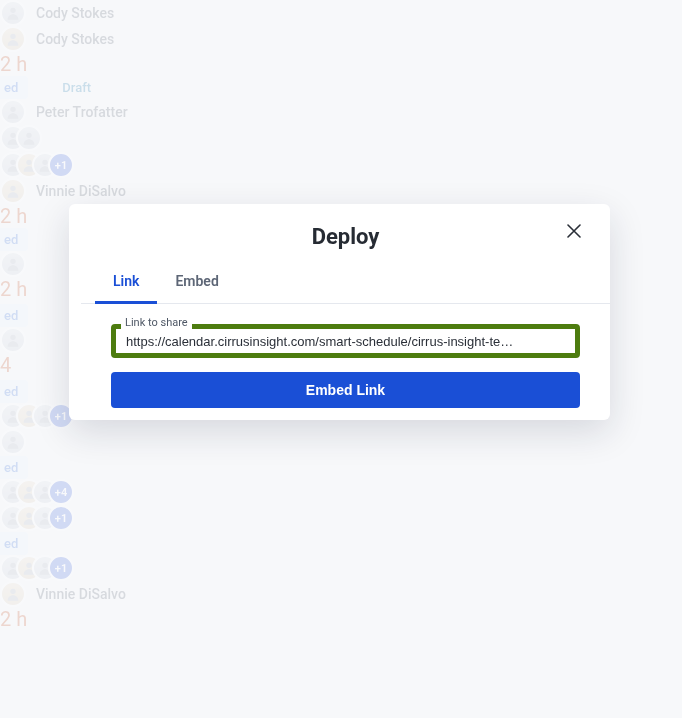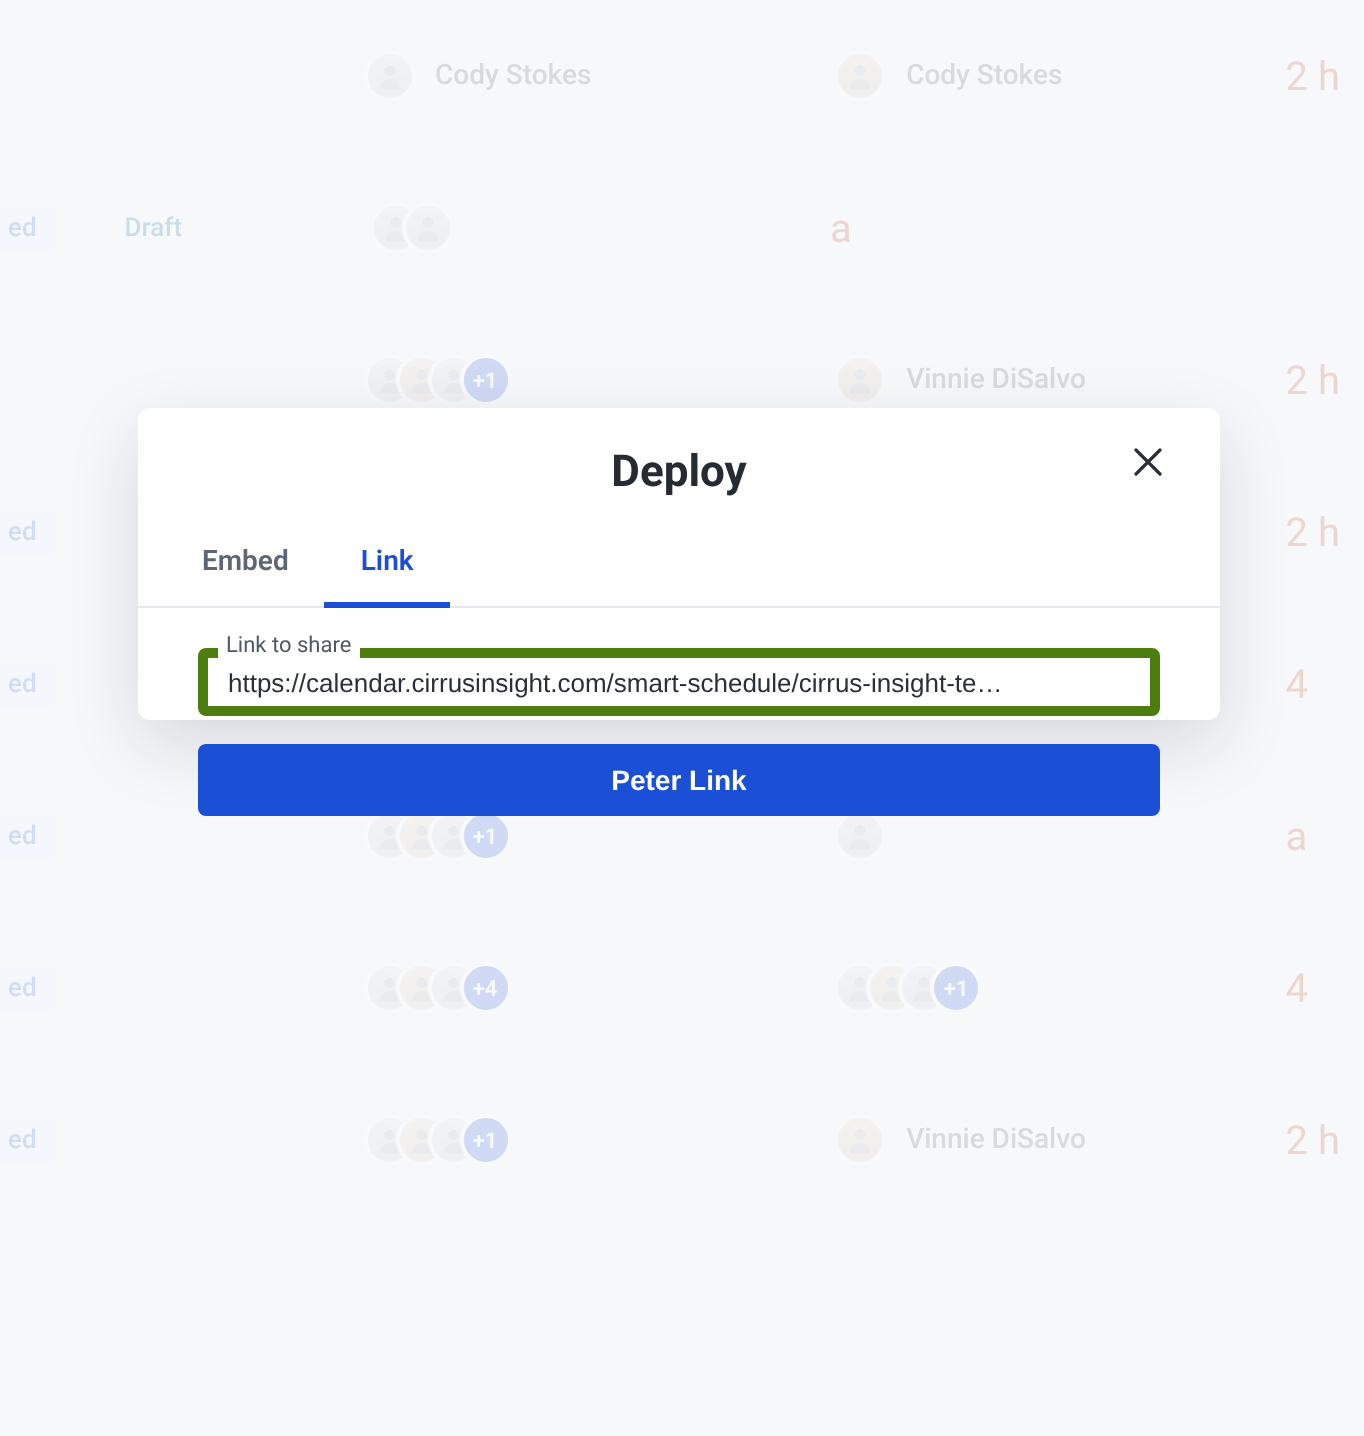--- a/index.html
+++ b/index.html
@@ -12,24 +12,25 @@
     opacity: 1;
     padding: 0;
   }
   .bg-overlay {
     position: absolute; inset: 0;
     background: rgba(247,248,250,0.82);
     pointer-events: none;
   }
   .row {
     display: flex;
-    align-items: center;
+    align-items: flex-start;
     height: 76px;
     position: relative;
     color: #5a6472;
+    flex-direction: column;
   }
   .cell-status-wrap { width: 185px; display:flex; align-items:center; }
   .cell-shared { width: 240px; display:flex; align-items:center; gap:10px; }
   .cell-owner { width: 230px; display:flex; align-items:center; gap:10px; }
   .cell-time { width: 40px; display:flex; align-items:center; }
   .badge {
     display:inline-block;
     padding: 4px 10px;
     border-radius: 4px;
     font-size: 13px;
@@ -54,25 +55,25 @@
     background: #2a52d6; color: #fff; font-size: 11px; font-weight: 600;
     display:flex; align-items:center; justify-content:center;
   }
   .avatar-img1 { background: linear-gradient(#d8dce2,#c6ccd6); }
   .avatar-img2 { background: linear-gradient(#e8d9c2,#d9c8af); }
 
   
   .modal {
     position: absolute;
     left: 69px; top: 204px;
-    width: 541px; height: 156px;
+    width: 541px; height: 216px;
     background: #fff;
     border-radius: 6px;
     box-shadow: 0 12px 36px rgba(20,30,60,0.14);
-    padding: 20px 0 0 0;
+    padding: 20px 0 0 12px;
   }
   .modal-title {
     text-align: center;
     font-size: 22px;
     font-weight: 700;
     color: #262b33;
     margin-bottom: 8px;
   }
   .close-btn {
     position: absolute; top: 14px; right: 22px;
@@ -171,20 +172,31 @@
         </div>
         <div class="cell-time">
           <span class="time">2 h</span>
         </div>
       </div>
       <div class="row">
         <div class="cell-status-wrap">
           <span class="badge badge-blue" style="margin-left: -6px;">ed</span>
           <span class="badge badge-plain" style="margin-left: 24px;">Draft</span>
         </div>
+        <div class="cell-shared">
+          <div class="avatar-group">
+            <span class="avatar avatar-img1">
+              <svg viewBox="0 0 24 24">
+                <circle cx="12" cy="8" r="4"></circle>
+                <path d="M4 22c0-4.4 3.6-8 8-8s8 3.6 8 8"></path>
+              </svg>
+            </span>
+          </div>
+          <span class="name">Peter Trofatter</span>
+        </div>
         <div class="cell-owner">
           <div class="avatar-group">
             <span class="avatar avatar-img1">
               <svg viewBox="0 0 24 24">
                 <circle cx="12" cy="8" r="4"></circle>
                 <path d="M4 22c0-4.4 3.6-8 8-8s8 3.6 8 8"></path>
               </svg>
             </span>
             <span class="avatar avatar-img1">
               <svg viewBox="0 0 24 24">
@@ -410,23 +422,23 @@
 <div class="modal">
   <div class="modal-title">Deploy</div>
   <button class="close-btn">
     <span>
       <svg width="14" height="14" viewBox="0 0 14 14">
           <path d="M1 1 L13 13 M13 1 L1 13" stroke="#2a2f38" stroke-width="1.6" stroke-linecap="round"></path>
         </svg>
     </span>
   </button>
   <div class="tabs">
+    <div class="tab active">Link</div>
     <div class="tab">Embed</div>
-    <div class="tab active">Link</div>
   </div>
   <div class="modal-body">
     <div class="field-wrap">
       <div class="field-label">Link to share</div>
       <input class="field-input" type="text" readonly="" value="https://calendar.cirrusinsight.com/smart-schedule/cirrus-insight-te…" style="">
     </div>
-    <button class="copy-btn">Peter Link</button>
+    <button class="copy-btn">Embed Link</button>
   </div>
 </div>
 
 </body></html>

